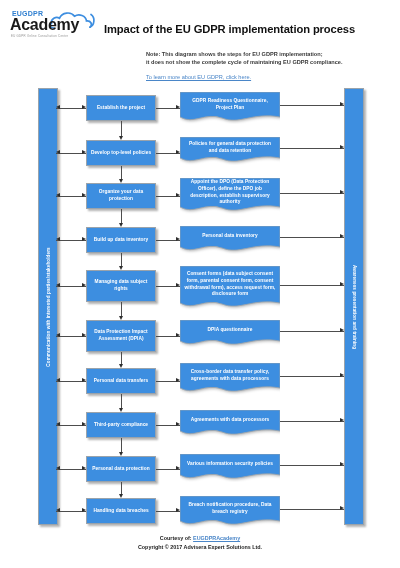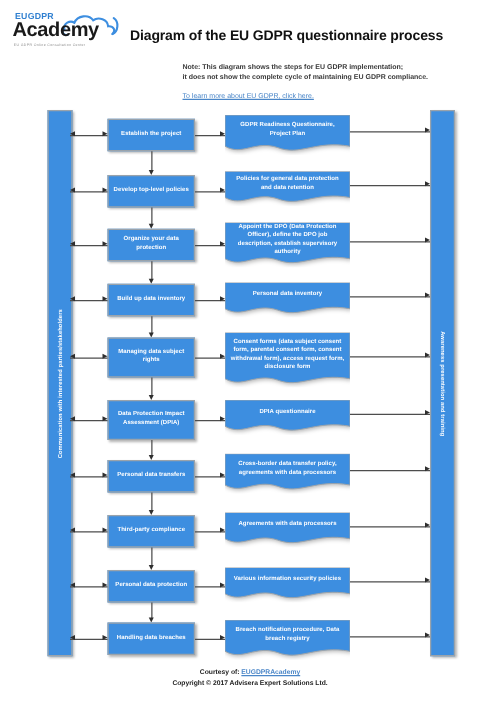--- a/index.html
+++ b/index.html
@@ -123,21 +123,21 @@
   <div class="logo">
     <svg class="logo-cloud" viewBox="0 0 52 22">
       <path d="M6 19 C2 19 1 16 3.5 14.2 C2.6 9.8 8 6.8 11.5 9.2 C14 3.2 23 2.2 26.5 7.2 C31 4.2 38 6.6 38.5 12 C43 11.6 45 15.6 42 18.2" fill="none" stroke="#3d8ee0" stroke-width="1.7" stroke-linecap="round"></path>
       <path d="M42 18.2 C46.5 16.2 47.5 8.5 43 5.5" fill="none" stroke="#3d8ee0" stroke-width="1.7" stroke-linecap="round"></path>
     </svg>
     <div class="logo-eugdpr">EUGDPR</div>
     <div class="logo-academy">Academy</div>
     <div class="logo-tag">EU GDPR Online Consultation Center</div>
   </div>
 
-  <div class="title">Diagram of the EU GDPR questionnaire process</div>
+  <div class="title">Impact of the EU GDPR implementation process</div>
 
   <div class="note">
     <div>Note: This diagram shows the steps for EU GDPR implementation;</div>
     <div>it does not show the complete cycle of maintaining EU GDPR compliance.</div>
   </div>
 
   <div class="learnmore">To learn more about EU GDPR, click here.</div>
 
   <div class="sidebar sidebar-left">
     <span class="sidebar-label">Communication with interested parties/stakeholders</span>

